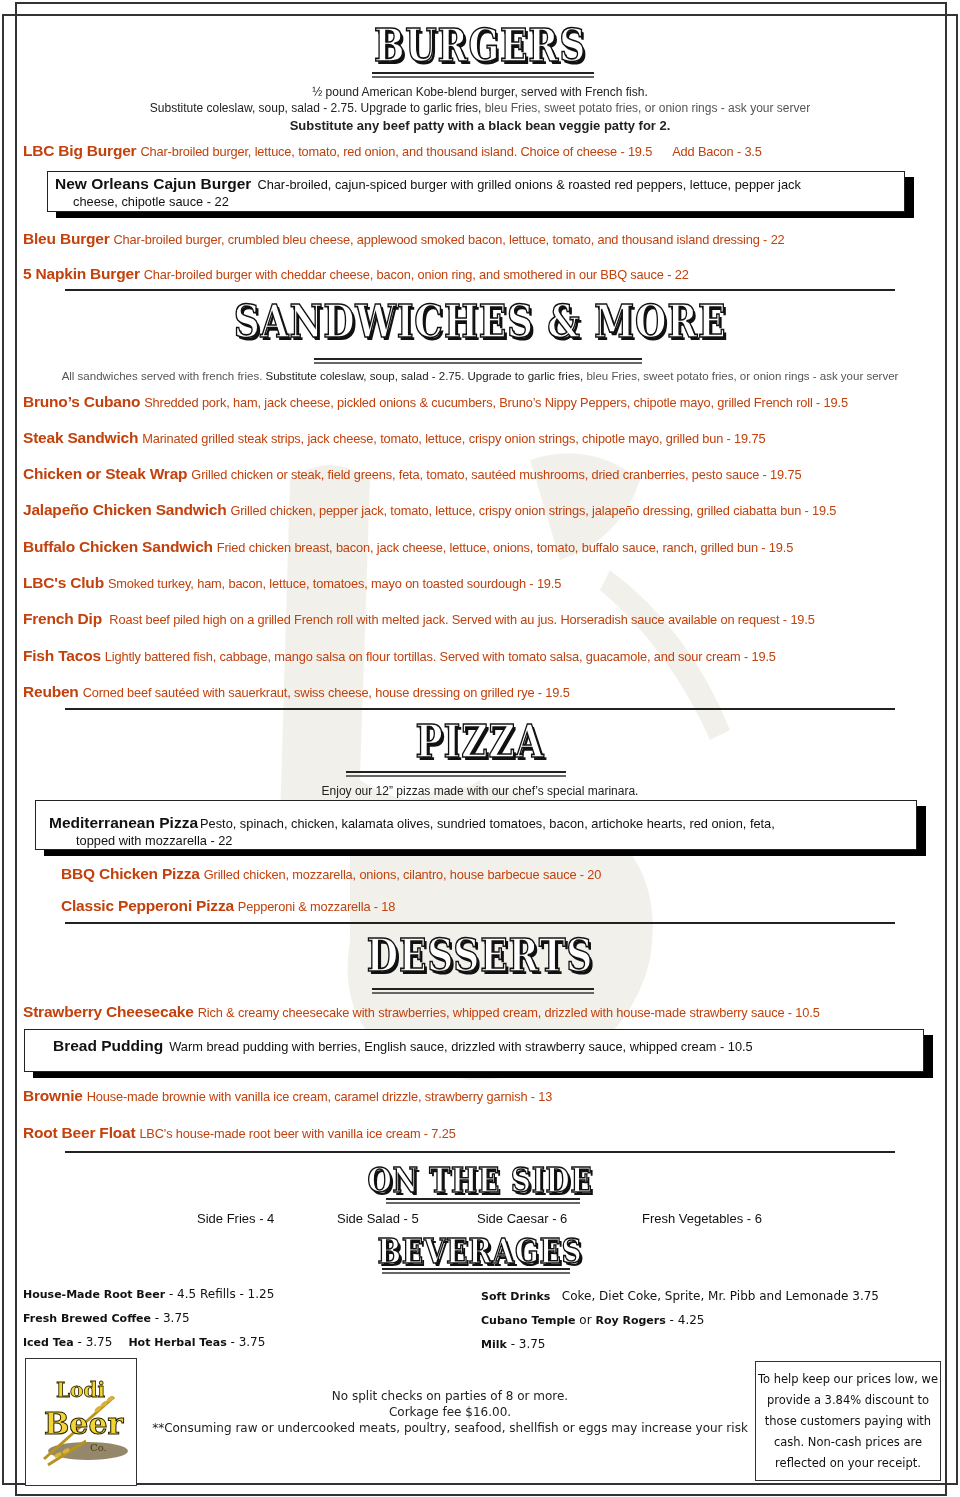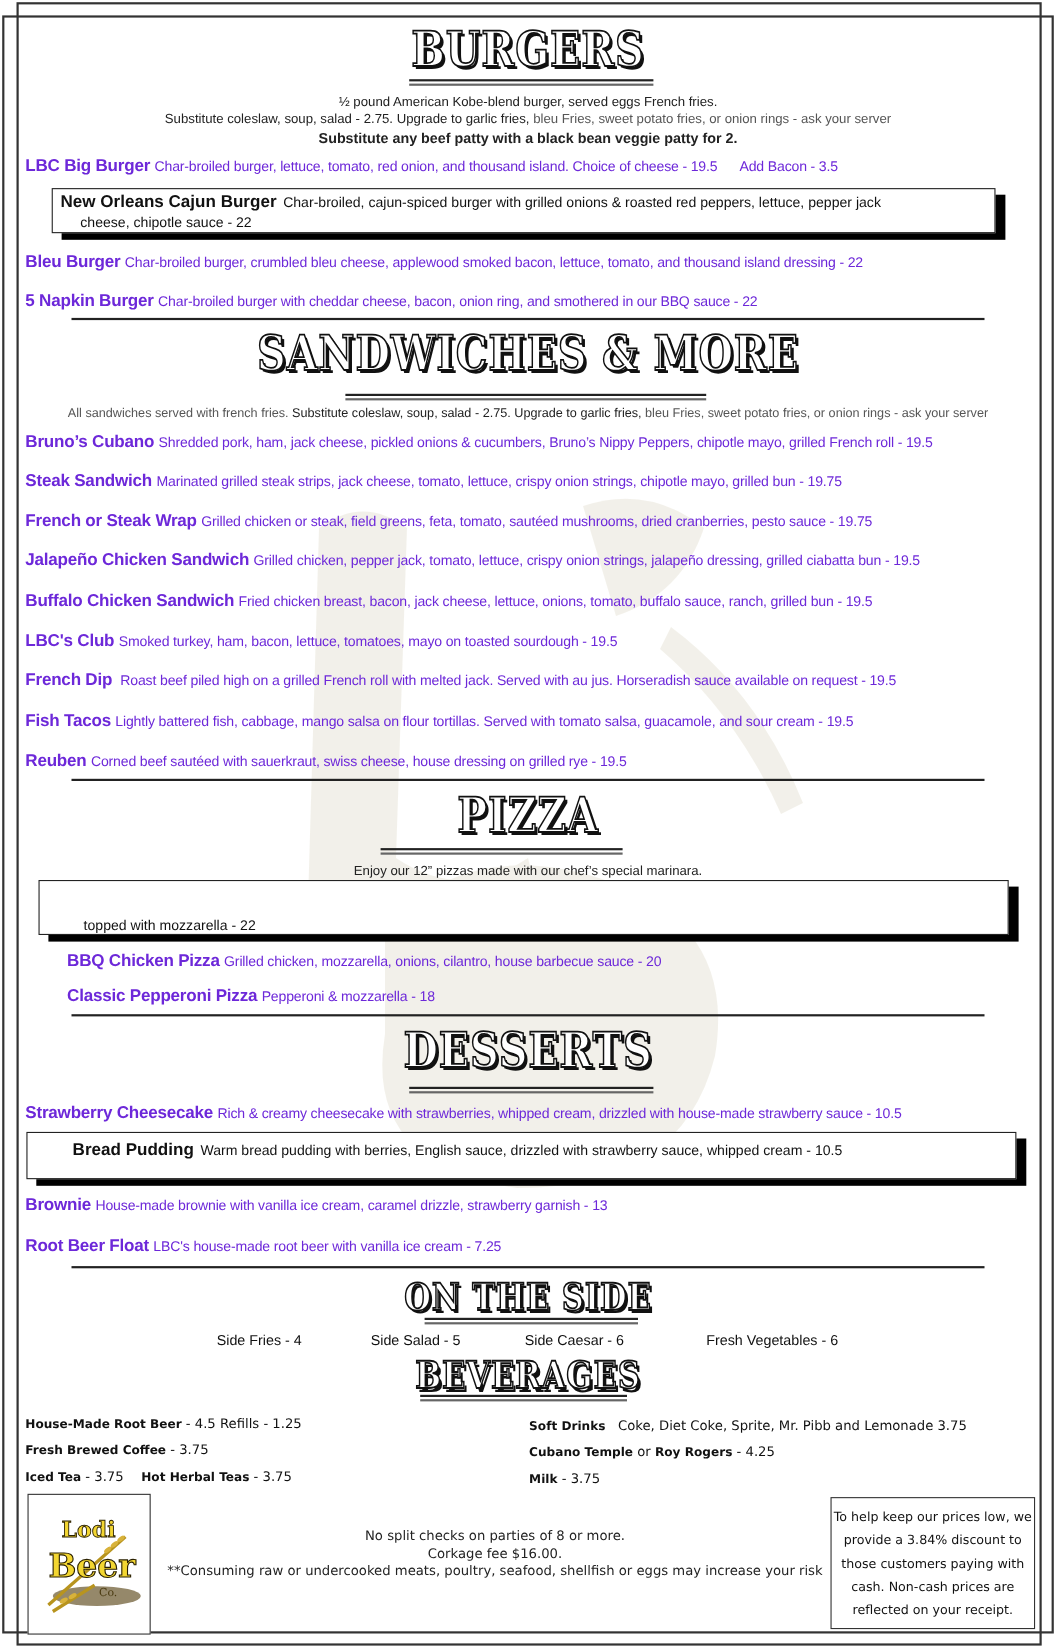--- a/index.html
+++ b/index.html
@@ -25,21 +25,21 @@
   .h-big { font-size: 44px; }
   .h-mid { font-size: 34px; }
 
   .dbl-bar { position: absolute; height: 6px; border-top: 2px solid #222; border-bottom: 2px solid #666; }
   .rule { position: absolute; height: 2px; background: #222; }
 
   .note { position: absolute; left: 0; width: 960px; text-align: center; font-size: 12px; color: #222; }
   .note .light { color: #555; }
   .note-bold { font-weight: bold; font-size: 13px; }
 
-  .item { position: absolute; left: 23px; white-space: nowrap; font-size: 13px; color: #6d28d9; }
+  .item { position: absolute; left: 23px; white-space: nowrap; font-size: 13px; color: #c2410c; }
   .item .name { font-weight: bold; font-size: 15.5px; letter-spacing: -0.2px; margin-right: 4px; }
   .item .desc { font-size: 12.8px; letter-spacing: -0.15px; }
 
   .callout {
     position: absolute; background: #fff; border: 1.5px solid #222;
     box-shadow: 9px 6px 0 #000;
   }
   .callout .inner { position: absolute; font-size: 12.8px; white-space: nowrap; }
   .callout .name { font-weight: bold; font-size: 15.5px; margin-right: 6px; }
   .callout .cont { position: absolute; font-size: 12.8px; white-space: nowrap; }
@@ -67,21 +67,21 @@
     <path d="M60 60 q40 -30 80 0 l-10 300 q60 40 120 0 l10 40 q-110 60 -210 0 z"></path>
     <path d="M300 40 q60 -20 110 20 q-20 60 -80 80 z"></path>
     <path d="M120 420 q80 -80 200 -40 q120 40 100 160 q-30 120 -180 120 q-140 -20 -120 -140 z"></path>
     <path d="M380 150 q80 60 120 160 l-20 10 q-40 -90 -110 -150 z"></path>
   </g>
 </svg>
 
 <div class="heading h-big" style="top:24px;">BURGERS</div>
 <div class="dbl-bar" style="left:372px; top:72px; width:222px;"></div>
 
-<div class="note" style="top:85px;">½ pound American Kobe-blend burger, served eggs French fries.</div>
+<div class="note" style="top:85px;">½ pound American Kobe-blend burger, served with French fish.</div>
 <div class="note" style="top:101px;"><span>Substitute coleslaw, soup, salad - 2.75. Upgrade to garlic fries,</span><span class="light"> bleu Fries, sweet potato fries, or onion rings - ask your server</span></div>
 <div class="note note-bold" style="top:118px;">Substitute any beef patty with a black bean veggie patty for 2.</div>
 
 <div class="item" style="top:142px;">
   <span class="name">LBC Big Burger</span><span class="desc">Char-broiled burger, lettuce, tomato, red onion, and thousand island. Choice of cheese - 19.5</span><span class="desc" style="margin-left:20px;">Add Bacon  - 3.5</span>
 </div>
 
 <div class="callout" style="left:47px; top:171px; width:858px; height:41px;">
   <div class="inner" style="left:7px; top:3px;"><span class="name">New Orleans Cajun Burger</span><span>Char-broiled, cajun-spiced burger with grilled onions &amp; roasted red peppers, lettuce, pepper jack</span></div>
   <div class="cont" style="left:25px; top:22px;">cheese, chipotle sauce - 22</div>
@@ -94,48 +94,49 @@
   <span class="name">5 Napkin Burger</span><span class="desc">Char-broiled burger with cheddar cheese, bacon, onion ring, and smothered in our BBQ sauce  - 22</span>
 </div>
 <div class="rule" style="left:65px; top:289px; width:830px;"></div>
 
 <div class="heading h-big" style="top:300px;">SANDWICHES &amp; MORE</div>
 <div class="dbl-bar" style="left:314px; top:358px; width:328px;"></div>
 <div class="note" style="top:370px; font-size:11.5px;"><span class="light">All sandwiches served with french fries.</span><span> Substitute coleslaw, soup, salad - 2.75. Upgrade to garlic fries,</span><span class="light"> bleu Fries, sweet potato fries, or onion rings - ask your server</span></div>
 
 <div class="item" style="top:393px;"><span class="name">Bruno’s Cubano</span><span class="desc">Shredded pork, ham, jack cheese, pickled onions &amp; cucumbers, Bruno’s Nippy Peppers, chipotle mayo, grilled French roll - 19.5</span></div>
 <div class="item" style="top:429px;"><span class="name">Steak Sandwich</span><span class="desc">Marinated grilled steak strips, jack cheese, tomato, lettuce, crispy onion strings, chipotle mayo, grilled bun - 19.75</span></div>
-<div class="item" style="top:465px;"><span class="name">French or Steak Wrap</span><span class="desc">Grilled chicken or steak, field greens, feta, tomato, sautéed mushrooms, dried cranberries, pesto sauce - 19.75</span></div>
+<div class="item" style="top:465px;"><span class="name">Chicken or Steak Wrap</span><span class="desc">Grilled chicken or steak, field greens, feta, tomato, sautéed mushrooms, dried cranberries, pesto sauce - 19.75</span></div>
 <div class="item" style="top:501px;"><span class="name">Jalapeño Chicken Sandwich</span><span class="desc">Grilled chicken, pepper jack, tomato, lettuce, crispy onion strings, jalapeño dressing, grilled ciabatta bun - 19.5</span></div>
 <div class="item" style="top:538px;"><span class="name">Buffalo Chicken Sandwich</span><span class="desc">Fried chicken breast, bacon, jack cheese, lettuce, onions, tomato, buffalo sauce, ranch, grilled bun -  19.5</span></div>
 <div class="item" style="top:574px;"><span class="name">LBC's Club</span><span class="desc">Smoked turkey, ham, bacon, lettuce, tomatoes, mayo on toasted sourdough - 19.5</span></div>
 <div class="item" style="top:610px;"><span class="name">French Dip</span><span class="desc"> Roast beef piled high on a grilled French roll with melted jack. Served with au jus. Horseradish sauce available on request - 19.5</span></div>
 <div class="item" style="top:647px;"><span class="name">Fish Tacos</span><span class="desc">Lightly battered fish, cabbage, mango salsa on flour tortillas.  Served with tomato salsa, guacamole, and sour cream - 19.5</span></div>
 <div class="item" style="top:683px;"><span class="name">Reuben</span><span class="desc">Corned beef sautéed with sauerkraut, swiss cheese, house dressing on grilled rye - 19.5</span></div>
 <div class="rule" style="left:65px; top:708px; width:830px;"></div>
 
 <div class="heading h-big" style="top:720px;">PIZZA</div>
 <div class="dbl-bar" style="left:346px; top:771px; width:220px;"></div>
 <div class="note" style="top:784px;">Enjoy our 12” pizzas made with our chef’s special marinara.</div>
 
 <div class="callout" style="left:35px; top:800px; width:882px; height:50px;">
+  <div class="inner" style="left:13px; top:13px;"><span class="name" style="margin-right:2px;">Mediterranean Pizza</span><span>Pesto, spinach, chicken, kalamata olives, sundried tomatoes, bacon, artichoke hearts, red onion, feta,</span></div>
   <div class="cont" style="left:40px; top:32px;">topped with mozzarella - 22</div>
 </div>
 
 <div class="item" style="left:61px; top:865px;"><span class="name">BBQ Chicken Pizza</span><span class="desc">Grilled chicken, mozzarella, onions, cilantro, house barbecue sauce - 20</span></div>
 <div class="item" style="left:61px; top:897px;"><span class="name">Classic Pepperoni Pizza</span><span class="desc">Pepperoni &amp; mozzarella - 18</span></div>
 <div class="rule" style="left:65px; top:922px; width:830px;"></div>
 
 <div class="heading h-big" style="top:934px;">DESSERTS</div>
 <div class="dbl-bar" style="left:372px; top:988px; width:222px;"></div>
 
 <div class="item" style="top:1003px;"><span class="name">Strawberry Cheesecake</span><span class="desc">Rich &amp; creamy cheesecake with strawberries, whipped cream, drizzled with house-made strawberry sauce - 10.5</span></div>
 
 <div class="callout" style="left:24px; top:1029px; width:900px; height:43px;">
-  <div class="inner" style="left:41px; top:7px;"><span class="name">Bread Pudding</span><span>Warm bread pudding with berries, English sauce, drizzled with strawberry sauce, whipped cream - 10.5</span></div>
+  <div class="inner" style="left:28px; top:7px;"><span class="name">Bread Pudding</span><span>Warm bread pudding with berries, English sauce, drizzled with strawberry sauce, whipped cream - 10.5</span></div>
 </div>
 
 <div class="item" style="top:1087px;"><span class="name">Brownie</span><span class="desc">House-made brownie with vanilla ice cream, caramel drizzle, strawberry garnish - 13</span></div>
 <div class="item" style="top:1124px;"><span class="name">Root Beer Float</span><span class="desc">LBC's house-made root beer with vanilla ice cream - 7.25</span></div>
 <div class="rule" style="left:65px; top:1151px; width:830px;"></div>
 
 <div class="heading h-mid" style="top:1163px;">ON THE SIDE</div>
 <div class="dbl-bar" style="left:386px; top:1198px; width:194px;"></div>
 <div class="side-item" style="left:197px;">Side Fries  - 4</div>
 <div class="side-item" style="left:337px;">Side Salad - 5</div>

